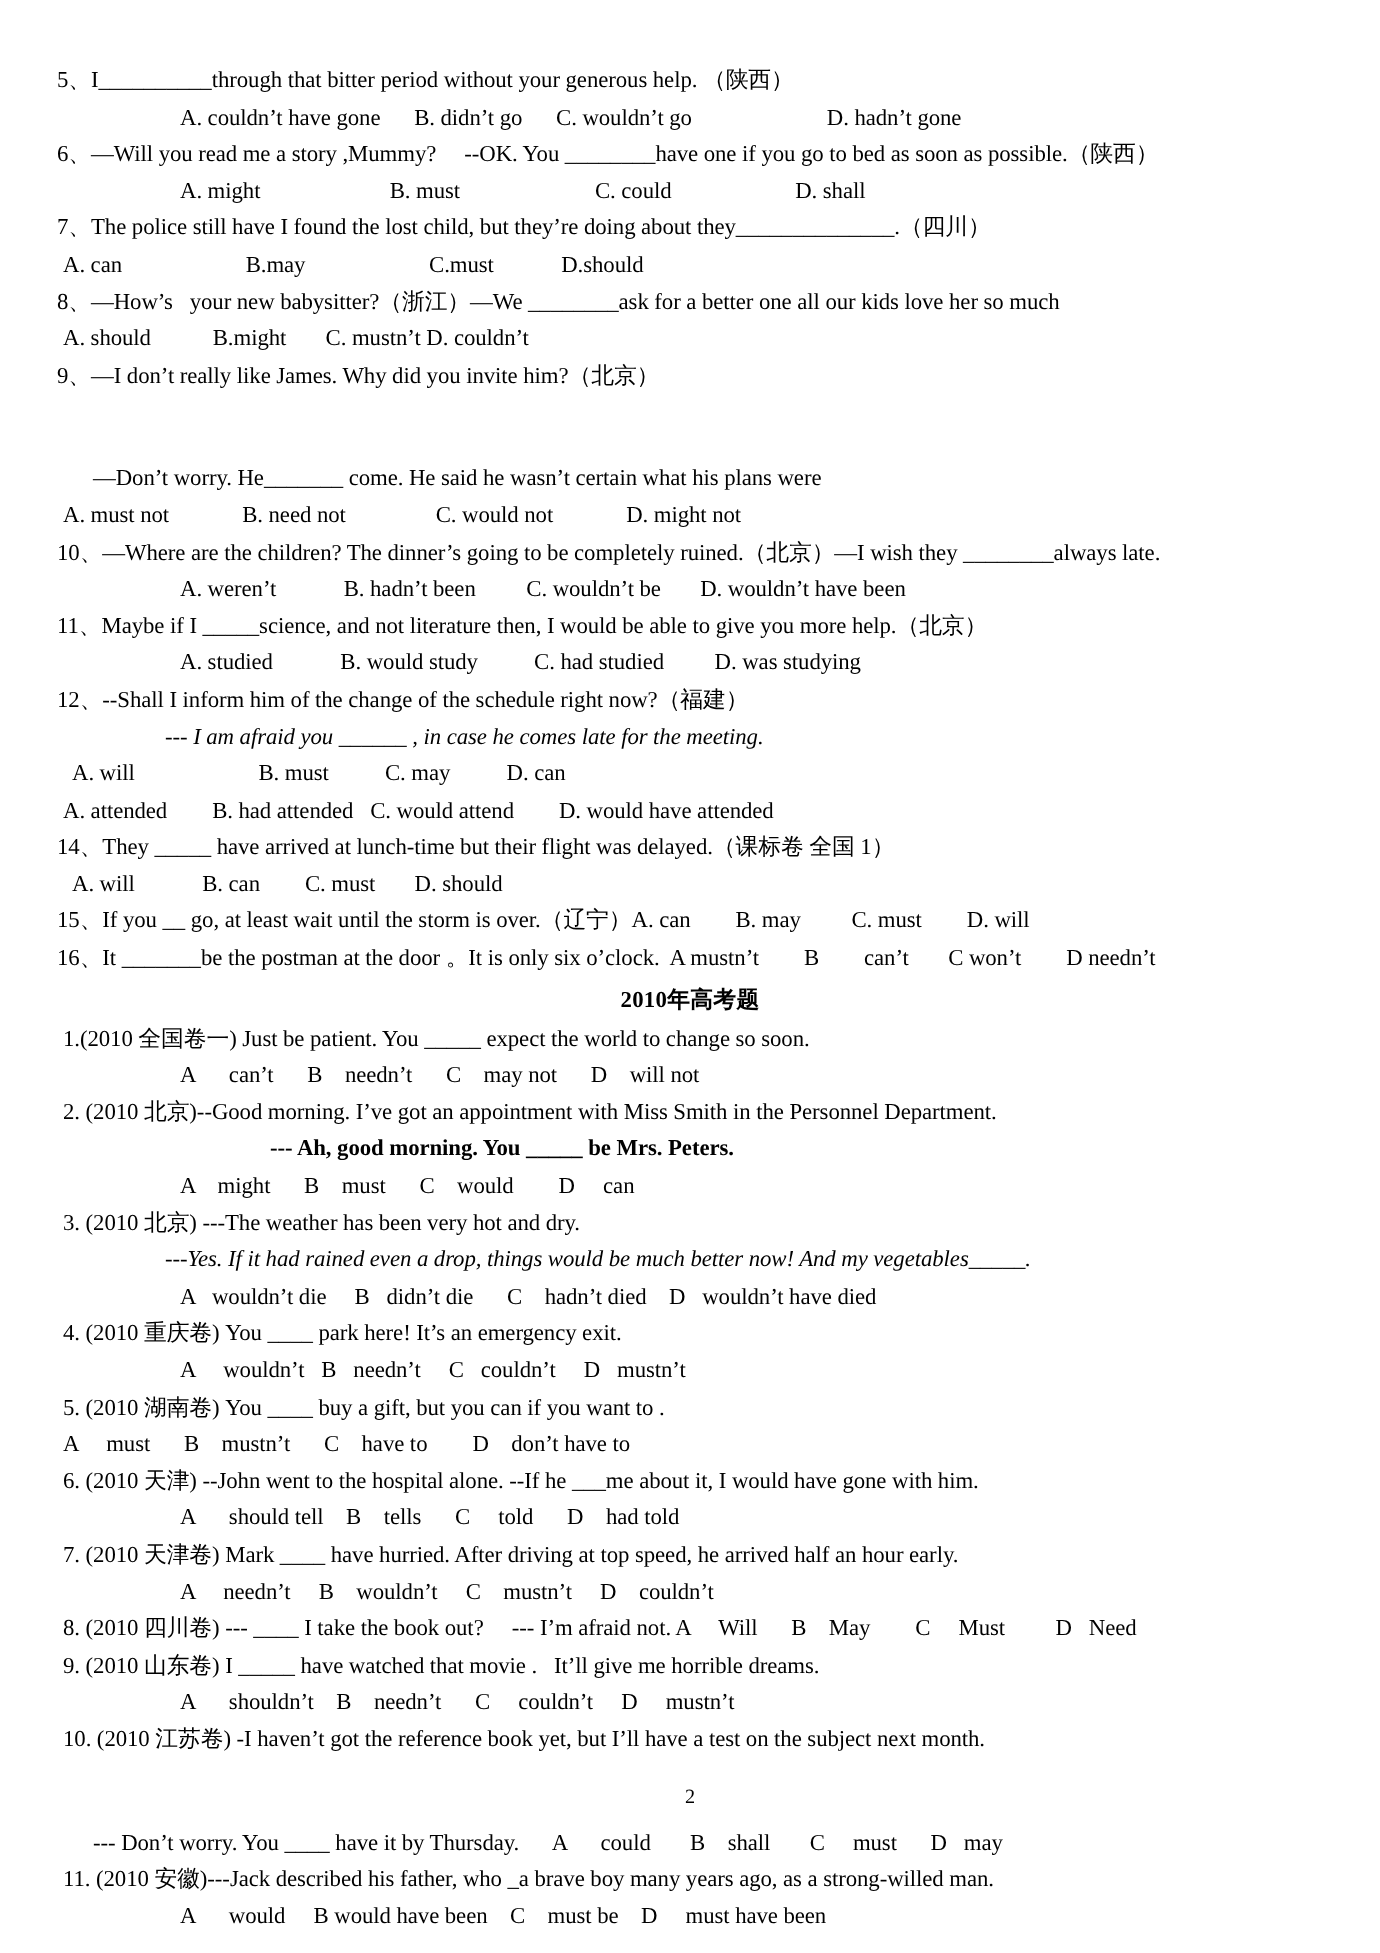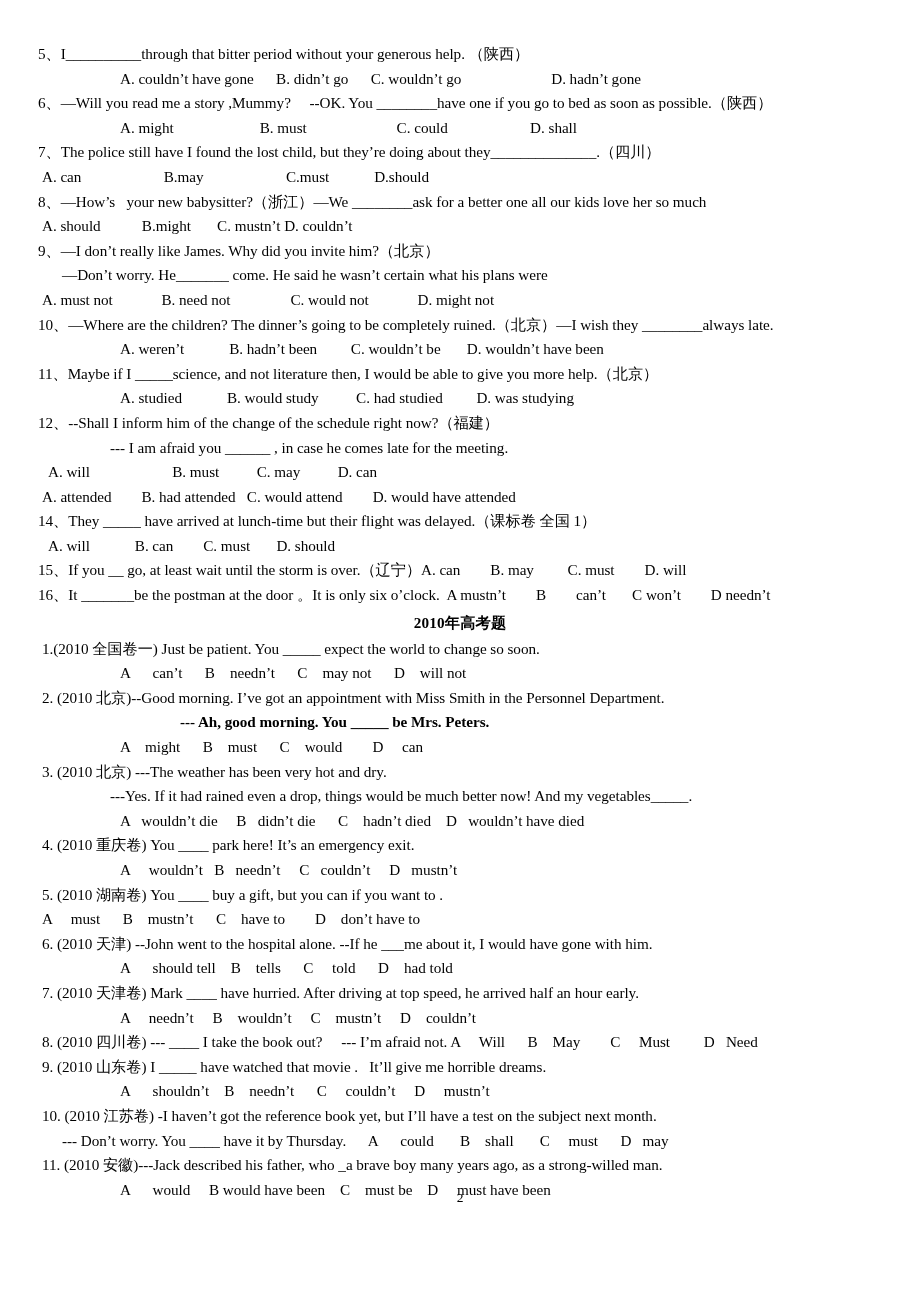--- a/index.html
+++ b/index.html
@@ -37,27 +37,29 @@
     padding-right: 8px;
     box-sizing: border-box;
     letter-spacing: -0.05px;
   }
   .line.flush {
     padding-left: 14px;
     margin-left: 28px;
   }
   .line.ind1 {
     padding-left: 62px;
+    margin-top: 44px;
   }
   .line.ind2 {
     padding-left: 78px;
     margin-left: 42px;
   }
   .line.ind3 {
     padding-left: 110px;
+    font-style: italic;
   }
   .line.ind4 {
     padding-left: 180px;
     font-weight: bold;
   }
   .line.ind-half {
     padding-left: 48px;
   }
   .section-head {
     font-size: 15.2px;

